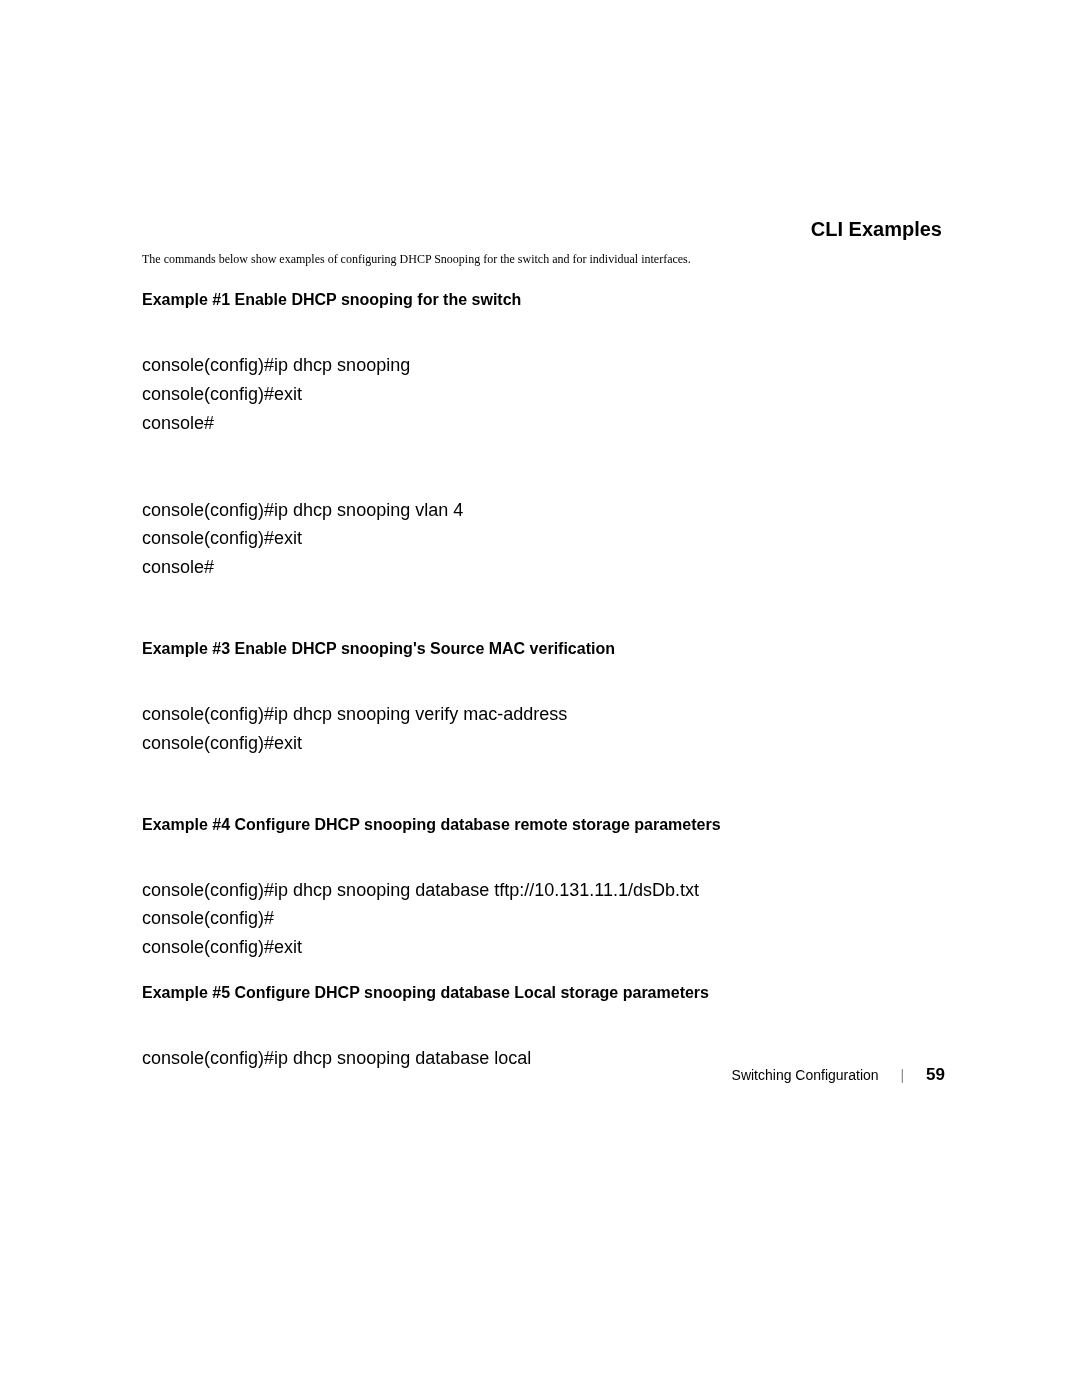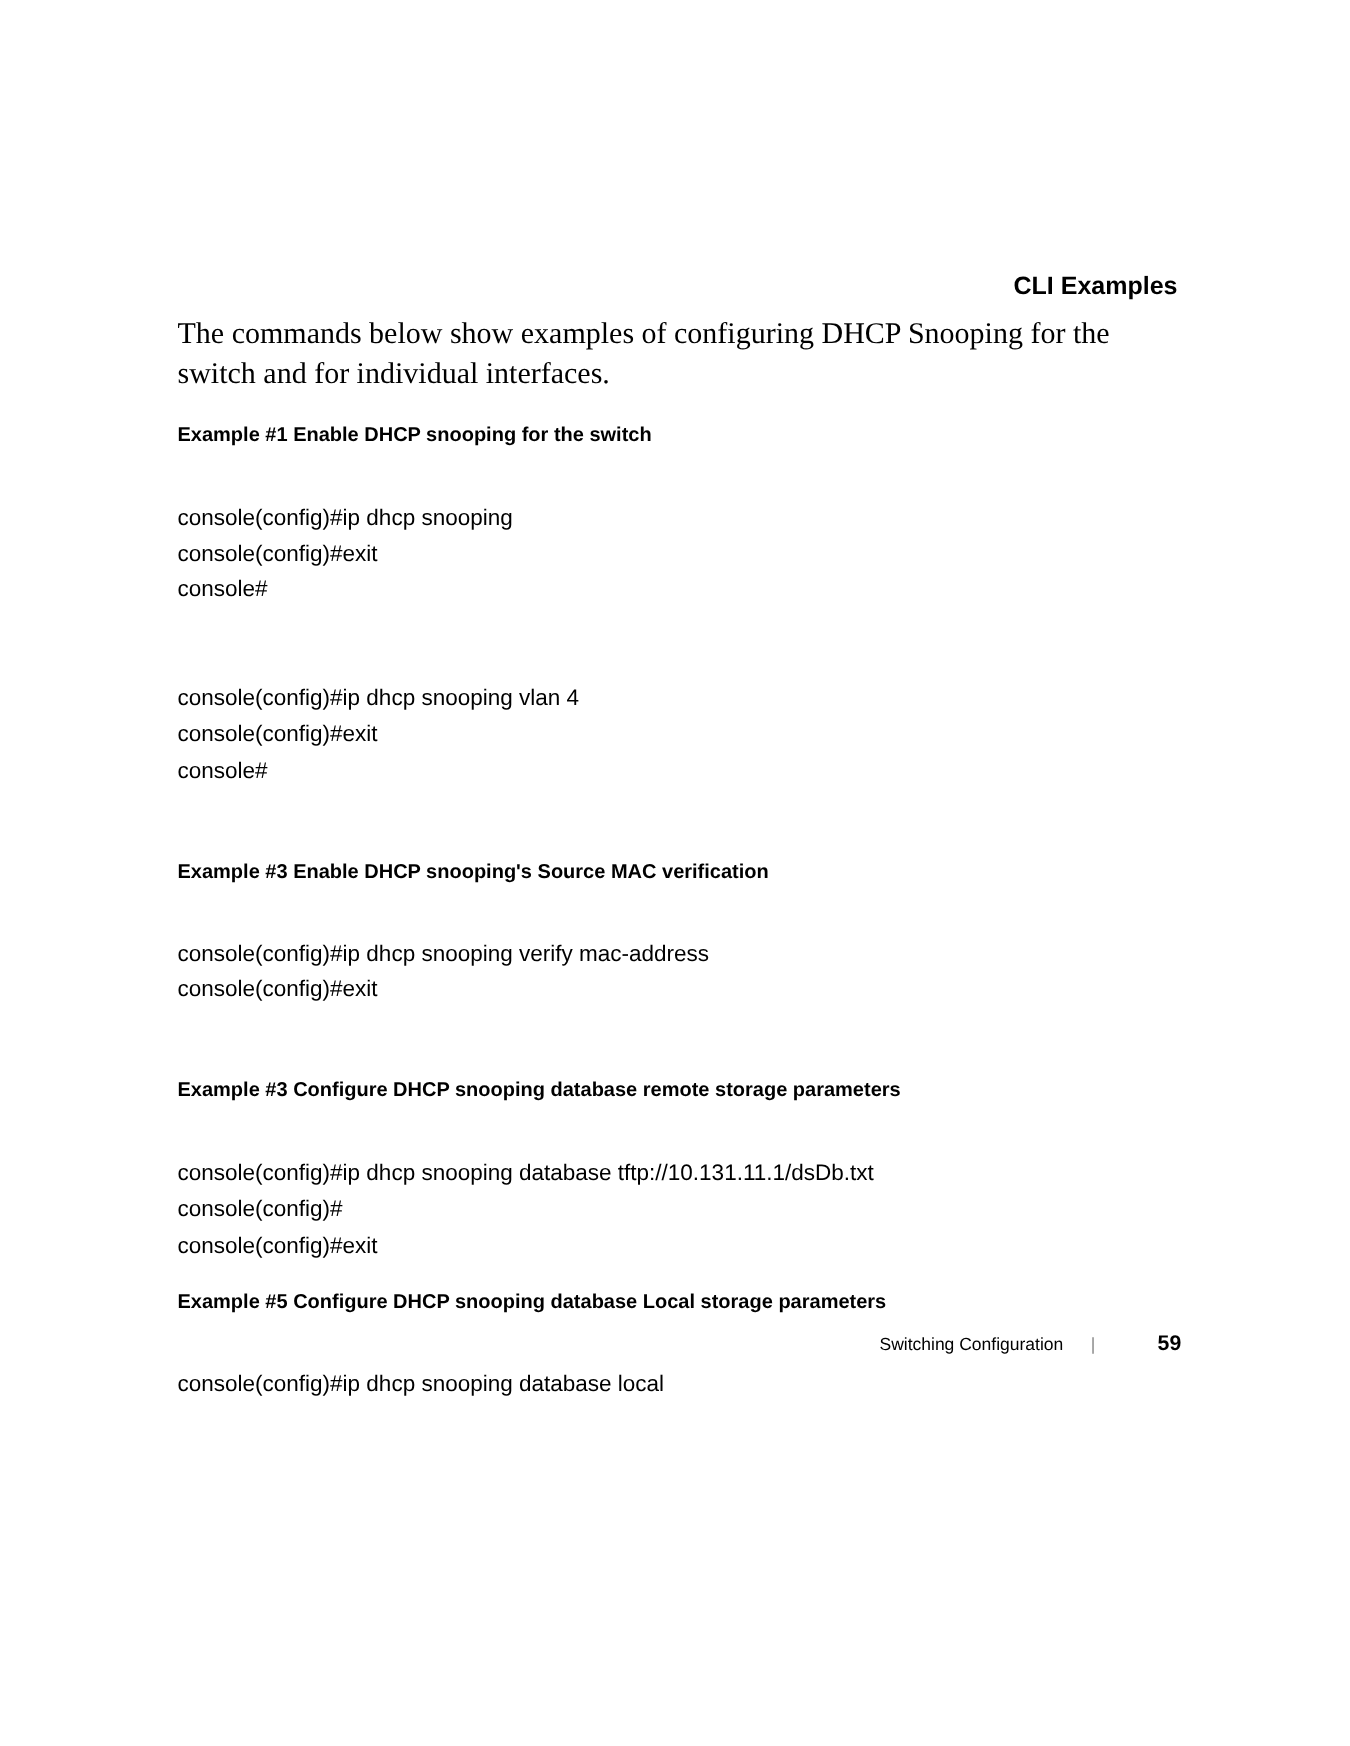--- a/index.html
+++ b/index.html
@@ -20,21 +20,21 @@
   }
   .section-title {
     font-family: Helvetica, Arial, sans-serif;
     font-weight: bold;
     font-size: 20px;
     margin: 0 0 10px 0;
     text-align: right;
   }
   .intro {
     font-family: Georgia, 'Times New Roman', serif;
-    font-size: 24px;
+    font-size: 12px;
     line-height: 1.35;
     margin: 0 0 24px 0;
   }
   .example-title {
     font-family: Helvetica, Arial, sans-serif;
     font-weight: bold;
     font-size: 16px;
     margin: 0 0 42px 0;
   }
   .code-block {
@@ -55,21 +55,20 @@
     font-size: 14px;
     color: #000;
   }
   .footer .sep {
     margin: 0 18px;
     color: #888;
   }
   .footer .pagenum {
     font-weight: bold;
     font-size: 17px;
-    margin-left: 28px;
   }
 </style>
 </head>
 <body>
 
 <div class="page">
   <h2 class="section-title">CLI Examples</h2>
   <p class="intro">The commands below show examples of configuring DHCP Snooping for the switch and for individual interfaces.</p>
 
   <div class="example-title">Example #1 Enable DHCP snooping for the switch</div>
@@ -78,21 +77,21 @@
 console#</div>
 
   <div class="code-block">console(config)#ip dhcp snooping vlan 4
 console(config)#exit
 console#</div>
 
   <div class="example-title">Example #3 Enable DHCP snooping's Source MAC verification</div>
   <div class="code-block">console(config)#ip dhcp snooping verify mac-address
 console(config)#exit</div>
 
-  <div class="example-title">Example #3 Configure DHCP snooping database remote storage parameters</div>
+  <div class="example-title">Example #4 Configure DHCP snooping database remote storage parameters</div>
   <div class="code-block" style="margin-bottom:22px">console(config)#ip dhcp snooping database tftp://10.131.11.1/dsDb.txt
 console(config)#
 console(config)#exit</div>
 
   <div class="example-title">Example #5 Configure DHCP snooping database Local storage parameters</div>
   <div class="code-block last">console(config)#ip dhcp snooping database local</div>
 </div>
 
 <div class="footer">
   <span>Switching Configuration</span>

